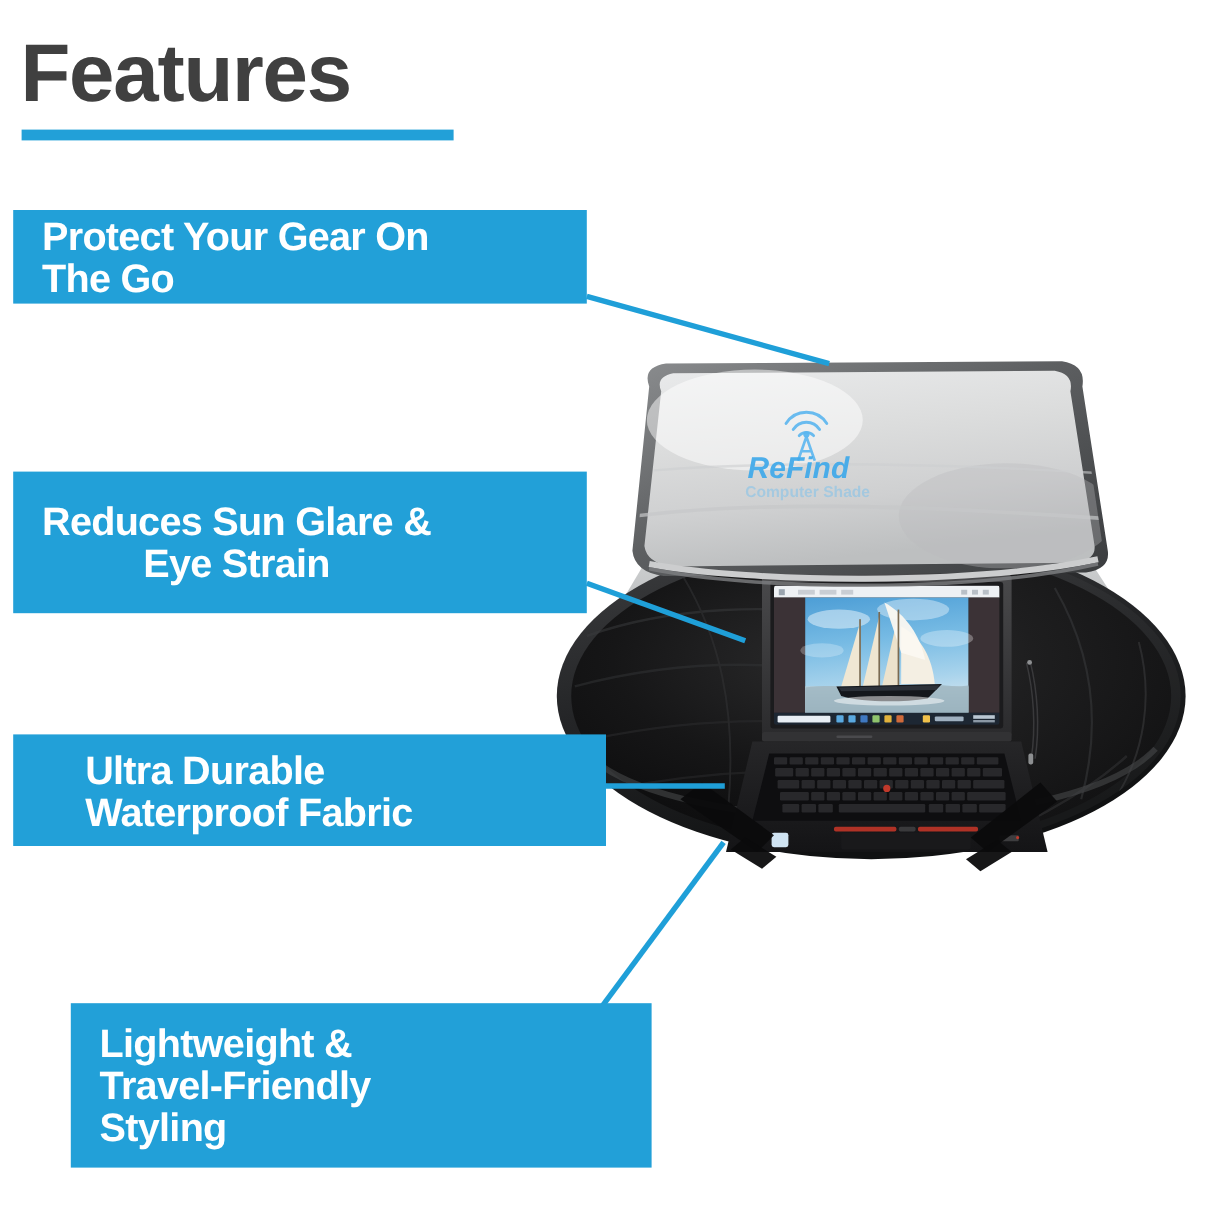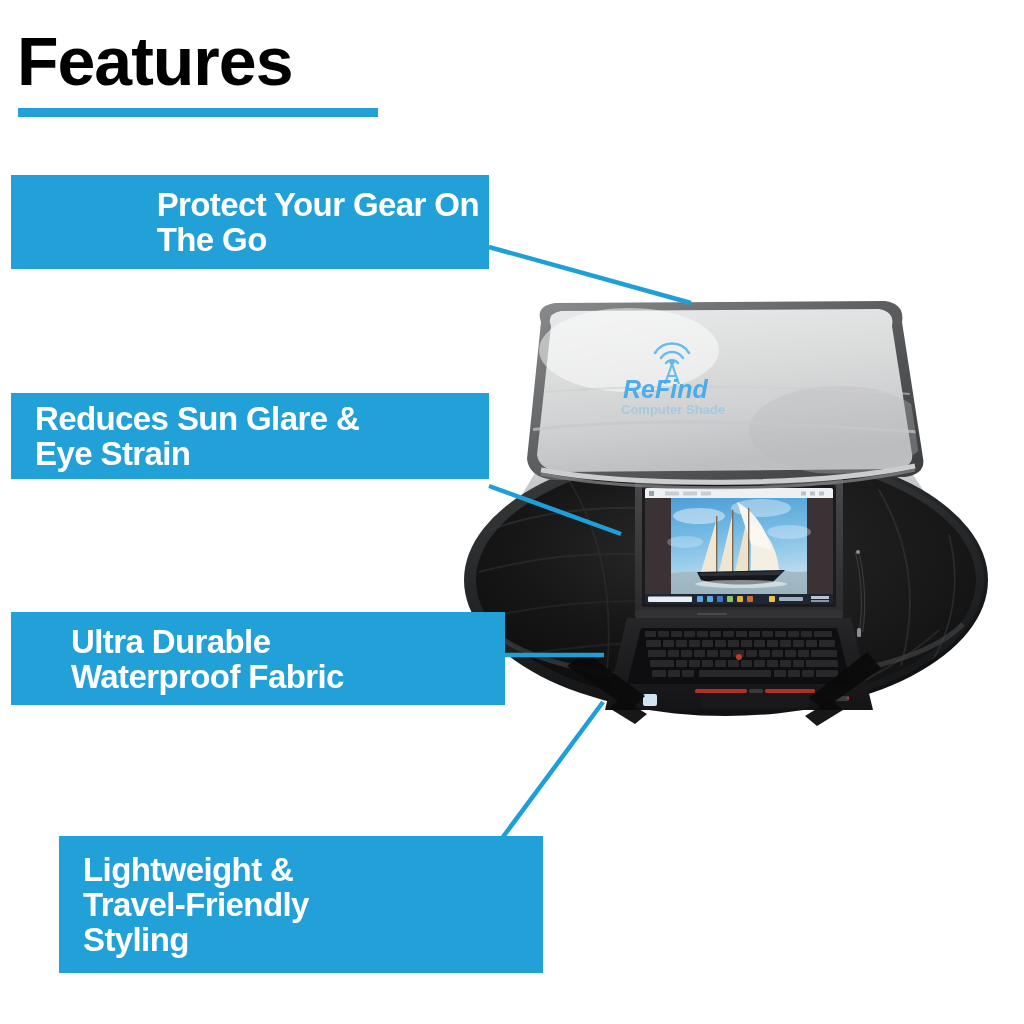--- a/index.html
+++ b/index.html
@@ -10,21 +10,21 @@
     overflow:hidden;
     position:relative;
   }
   #stage{position:absolute;inset:0;width:1024px;height:1024px;}
 
   
   .page-title{
     position:absolute;left:17px;top:27px;
     font-size:68px;line-height:68px;
     font-weight:800;letter-spacing:-1px;
-    color:#000000;
+    color:#404040;
     font-family:"Liberation Sans", sans-serif;
   }
   .title-rule{
     position:absolute;left:18px;top:108px;
     width:360px;height:9px;background:#22a0d8;
   }
 
   
   .feature-bar{
     position:absolute;
@@ -36,22 +36,22 @@
     color:#ffffff;
     font-weight:800;
     font-size:33px;
     line-height:35px;
     letter-spacing:-0.6px;
     padding-left:24px;
     padding-right:10px;
     white-space:pre-line;
     font-family:"Liberation Sans", sans-serif;
   }
-  #bar-1{left:11px;top:175px;width:478px;height:94px;justify-content:flex-end;}
-  #bar-2{left:11px;top:393px;width:478px;height:86px;}
+  #bar-1{left:11px;top:175px;width:478px;height:78px;}
+  #bar-2{left:11px;top:393px;width:478px;height:118px;text-align:center;}
   #bar-3{left:11px;top:612px;width:494px;height:93px;padding-left:36px;}
   #bar-4{left:11px;top:836px;width:484px;height:137px;margin-left:48px;}
 
   
   .connectors{position:absolute;left:0;top:0;width:1024px;height:1024px;pointer-events:none;}
 
   
   #product{
     position:absolute;left:449px;top:280px;width:554px;height:460px;
   }

